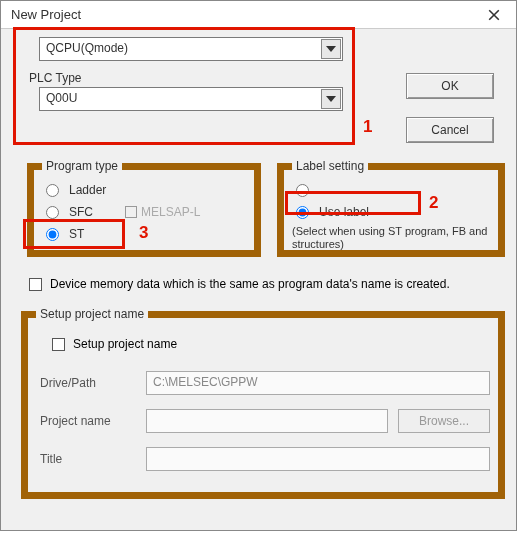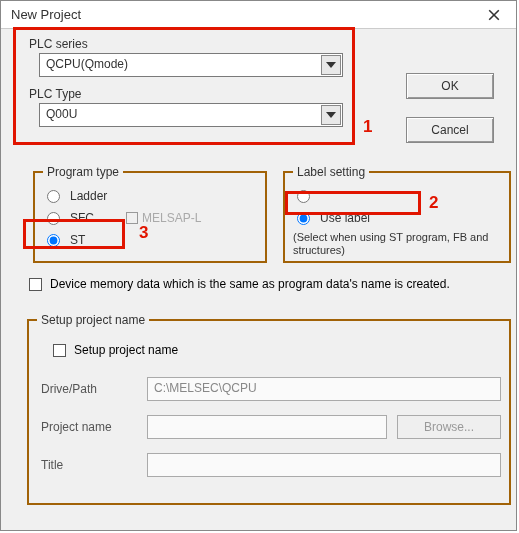--- a/index.html
+++ b/index.html
@@ -96,23 +96,23 @@
     border: 1px solid #888;
     background: #e8e8e8;
     display: flex;
     align-items: center;
     justify-content: center;
     pointer-events: none;
   }
   .select-wrap .chev svg { width: 10px; height: 6px; }
 
   fieldset {
-    border: 2px solid #a16207;
+    border: 7px solid #a16207;
     padding: 6px 8px 0 8px;
-    margin: 10px;
+    margin: 4px;
   }
   legend { padding: 0 4px; color: #333; }
   .prog-type-fs { position: absolute; top: 154px; left: 22px; width: 234px; height: 98px; }
   .label-fs { position: absolute; top: 154px; left: 272px; width: 228px; height: 98px; }
   .radio-row { display: flex; align-items: center; height: 22px; gap: 6px; color: #333; }
   input[type=radio] { margin: 0 4px 0 4px; cursor: pointer; }
   .sfc-row { display: flex; align-items: center; }
   .melsap { margin-left: 26px; color: #aaa; display: flex; align-items: center; gap: 4px; }
   .melsap .cb { width: 12px; height: 12px; border: 1px solid #999; background: #f0f0f0; }
 
@@ -127,21 +127,21 @@
   .grid-row .lbl { width: 110px; color: #555; padding-left: 4px; }
   .txtfield {
     flex: 1;
     height: 24px;
     border: 1px solid #aaa;
     background: #fafafa;
     color: #888;
     padding: 3px 6px;
     font-size: 12px;
   }
-  .browse-btn { width: 104px; height: 24px; margin-left: 10px; border: 1px solid #aaa; background: #efefef; color: #999; display: inline-flex; align-items: center; justify-content: center; }
+  .browse-btn { width: 92px; height: 24px; margin-left: 10px; border: 1px solid #aaa; background: #efefef; color: #999; display: inline-flex; align-items: center; justify-content: center; }
 
   
   .hl {
     position: absolute;
     border: 3px solid #e11500;
     pointer-events: none;
   }
   .hl1 { top: 26px; left: 12px; width: 342px; height: 118px; }
   .hl2 { top: 190px; left: 284px; width: 136px; height: 24px; }
   .hl3 { top: 218px; left: 22px; width: 102px; height: 30px; }
@@ -162,21 +162,20 @@
         </svg>
     </div>
   </div>
 
   <div class="content">
     <div class="btn ok-btn">OK</div>
     <div class="btn cancel-btn">Cancel</div>
   </div>
 
   <div class="plc-block">
-    <span class="field-label">PLC series</span>
     <div class="select-wrap">
       <div class="select-display">QCPU(Qmode)</div>
       <div class="chev">
           <svg viewBox="0 0 10 6">
             <path d="M0 0 L5 6 L10 0 Z" fill="#333"></path>
           </svg>
         </div>
     </div>
     <span class="field-label">PLC Type</span>
     <div class="select-wrap">
@@ -227,21 +226,21 @@
   </div>
 
   <fieldset class="setup-fs">
     <legend>Setup project name</legend>
     <div class="setup-chk">
       <div class="checkbox-box"></div>
       <span>Setup project name</span>
     </div>
     <div class="grid-row">
       <div class="lbl">Drive/Path</div>
-      <div class="txtfield">C:\MELSEC\QCPU</div>
+      <div class="txtfield">C:\MELSEC\GPPW</div>
     </div>
     <div class="grid-row">
       <div class="lbl">Project name</div>
       <div class="txtfield"></div>
       <div class="browse-btn">Browse...</div>
     </div>
     <div class="grid-row">
       <div class="lbl">Title</div>
       <div class="txtfield"></div>
     </div>

